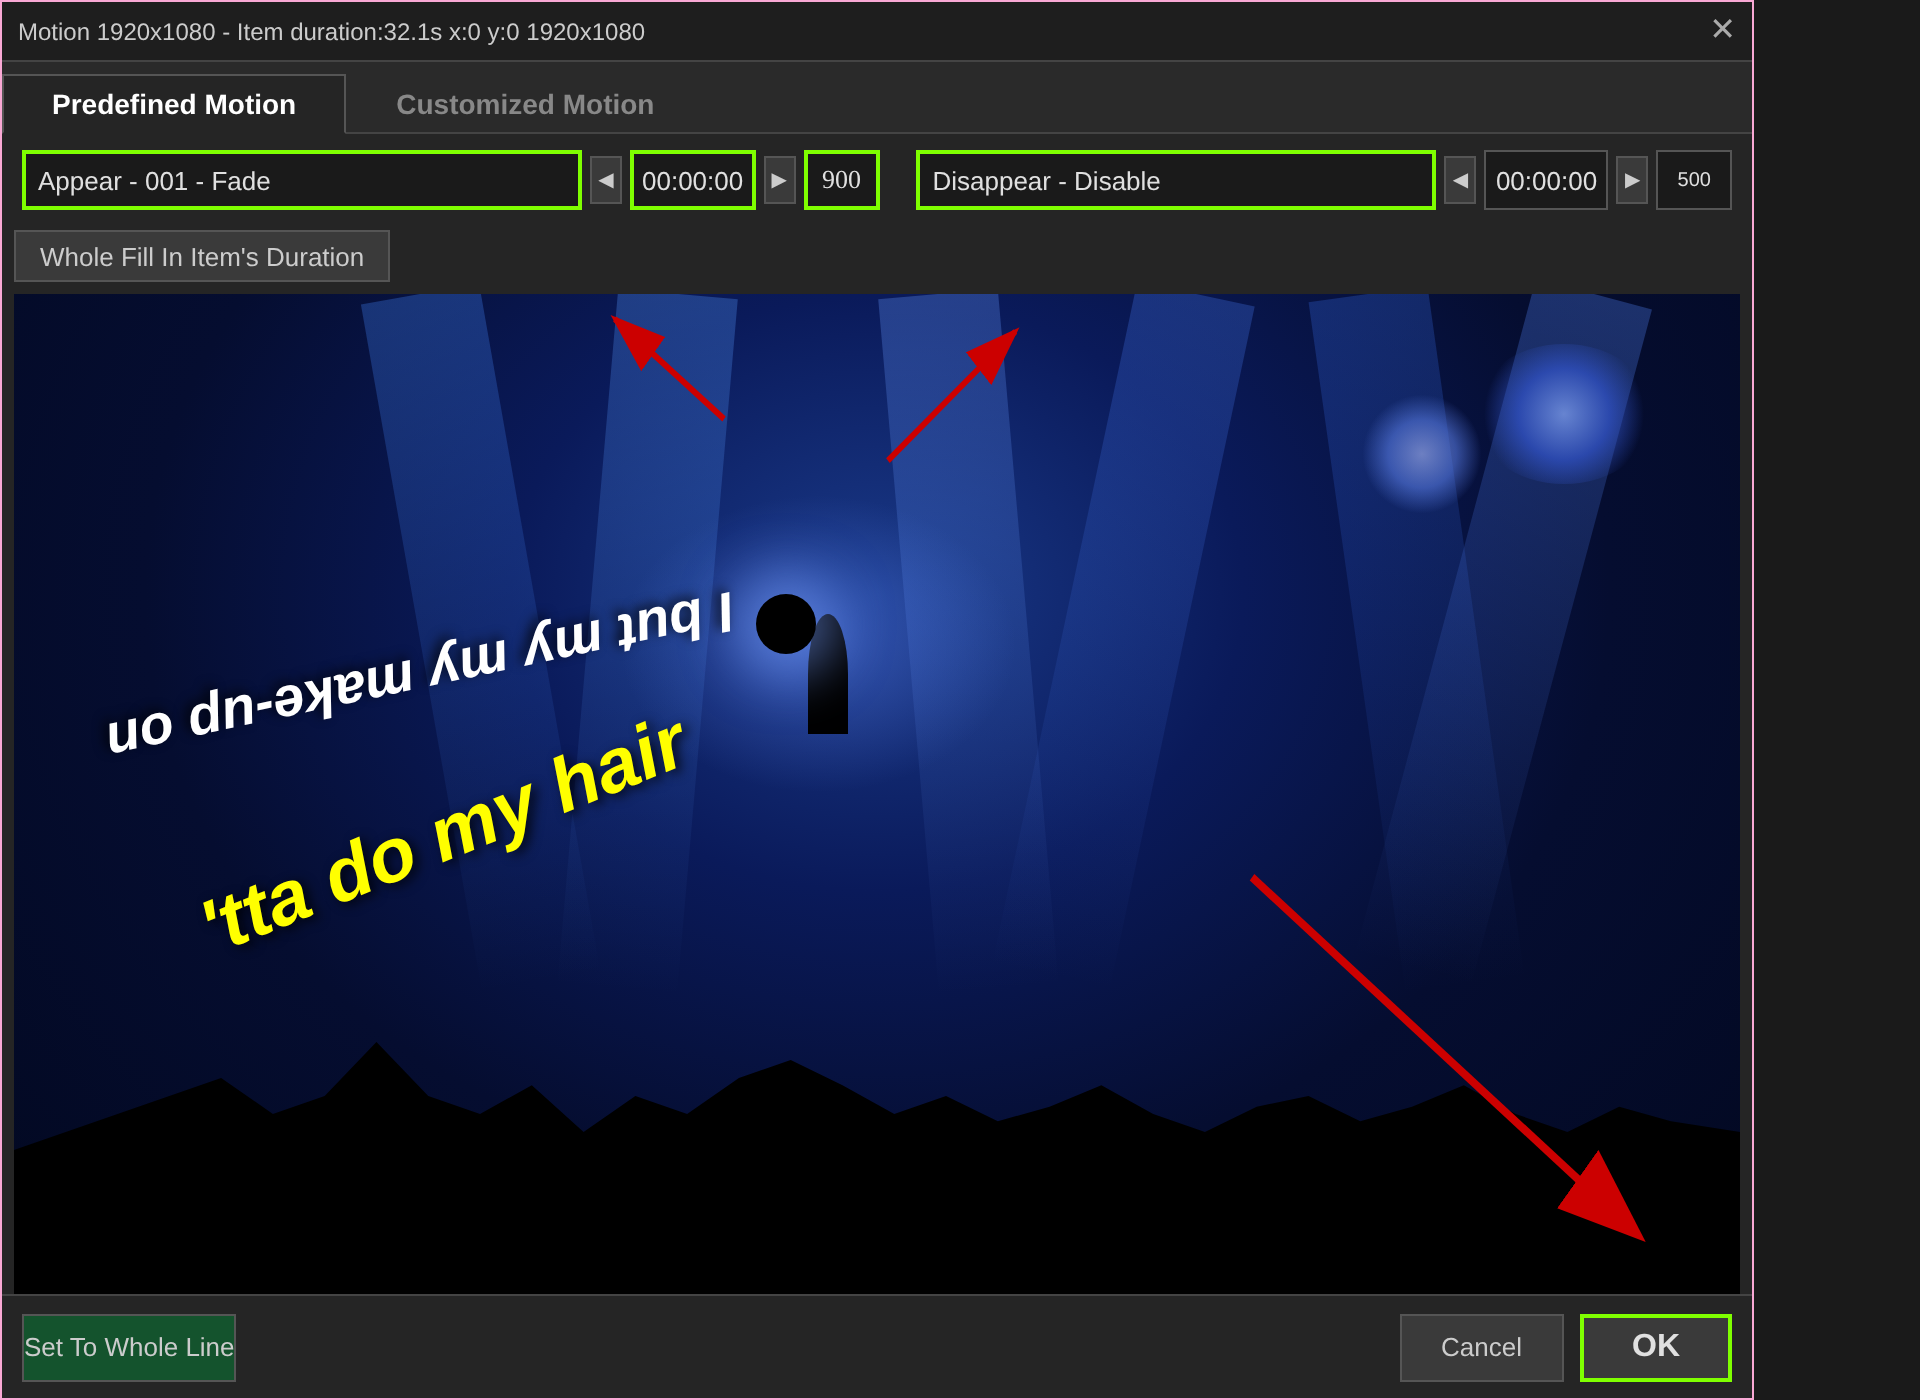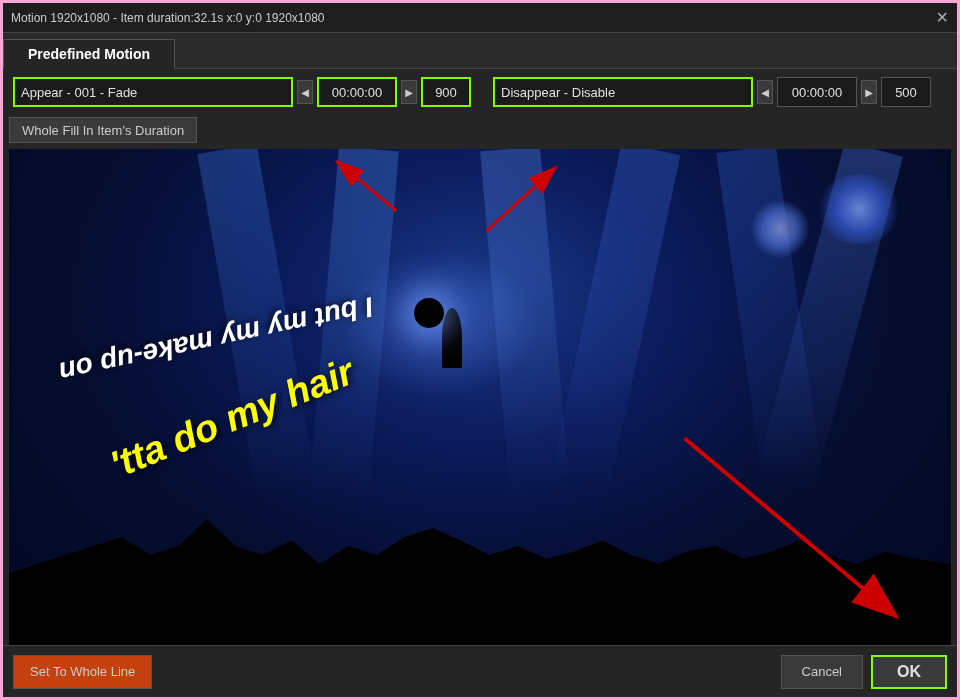--- a/index.html
+++ b/index.html
@@ -7,24 +7,24 @@
       width: 960px;
       height: 700px;
       background: #1a1a1a;
       font-family: 'Segoe UI', Arial, sans-serif;
       font-size: 13px;
       color: #e0e0e0;
       overflow: hidden;
     }
 
     .window {
-      width: 960px;
+      width: 877px;
       height: 700px;
       background: #252525;
-      border: 3px solid #f9a8d4;
+      border: 1px solid #f9a8d4;
       display: flex;
       flex-direction: column;
     }
 
     .title-bar {
       background: #1e1e1e;
       height: 30px;
       display: flex;
       align-items: center;
       justify-content: space-between;
@@ -122,20 +122,21 @@
     .duration-field {
       border: 2px solid #7fff00;
       background: #1a1a1a;
       color: #e0e0e0;
       height: 30px;
       width: 50px;
       font-size: 13px;
       display: flex;
       align-items: center;
       justify-content: center;
+      font-family: Liberation Serif, serif;
     }
 
     .disappear-box {
       border: 2px solid #7fff00;
       padding: 3px 6px;
       min-width: 260px;
       height: 30px;
       display: flex;
       align-items: center;
       background: #1a1a1a;
@@ -157,21 +158,21 @@
       padding: 0 4px;
     }
 
     .duration-field2 {
       border: 1px solid #555;
       background: #1a1a1a;
       color: #e0e0e0;
       height: 30px;
       width: 50px;
       text-align: center;
-      font-size: 13px;
+      font-size: 10px;
       display: flex;
       align-items: center;
       justify-content: center;
     }
 
     .auto-fill-btn {
       border: 1px solid #555;
       background: #3a3a3a;
       color: #ccc;
       padding: 4px 12px;
@@ -267,23 +268,23 @@
       justify-content: space-between;
       padding: 8px 10px;
       background: #252525;
       border-top: 1px solid #444;
       flex-shrink: 0;
       height: 52px;
     }
 
     .set-whole-btn {
       border: 1px solid #555;
-      background: #c2410c;
+      background: #14532d;
       color: #ccc;
-      padding: 6px 16px;
+      padding: 6px 0;
       cursor: pointer;
       font-size: 13px;
       height: 34px;
       display: flex;
       align-items: center;
     }
 
     .bottom-right {
       display: flex;
       gap: 8px;
@@ -341,20 +342,23 @@
 <div class="window">
 
   <div class="title-bar">
     <span class="title-bar-text">Motion 1920x1080 - Item duration:32.1s x:0 y:0 1920x1080</span>
     <span class="title-bar-close">✕</span>
   </div>
 
   <div class="tabs">
     <div class="tab active">
       <span>Predefined Motion</span>
+    </div>
+    <div class="tab inactive">
+      <span>Customized Motion</span>
     </div>
   </div>
 
   <div class="controls-row controls-with-arrows">
 
     <div class="appear-box">
       <span>Appear - 001 - Fade</span>
     </div>
     <div class="small-btn">◀</div>
     <div class="time-field">

